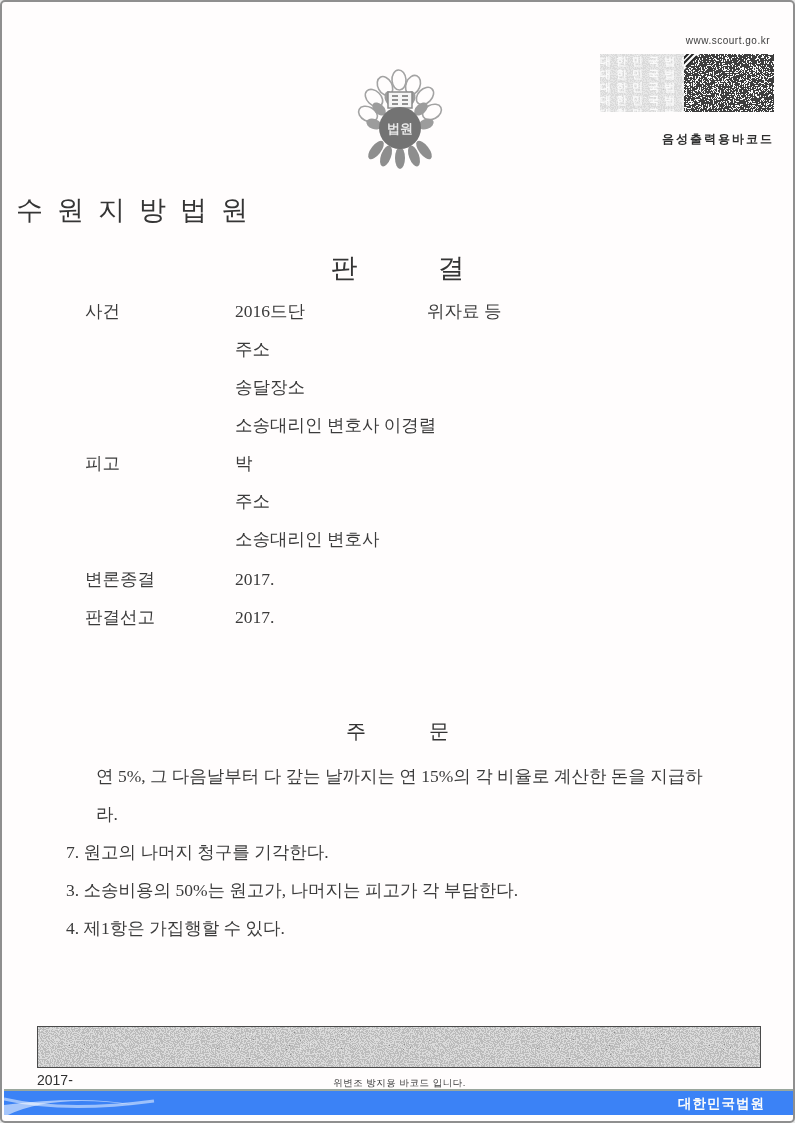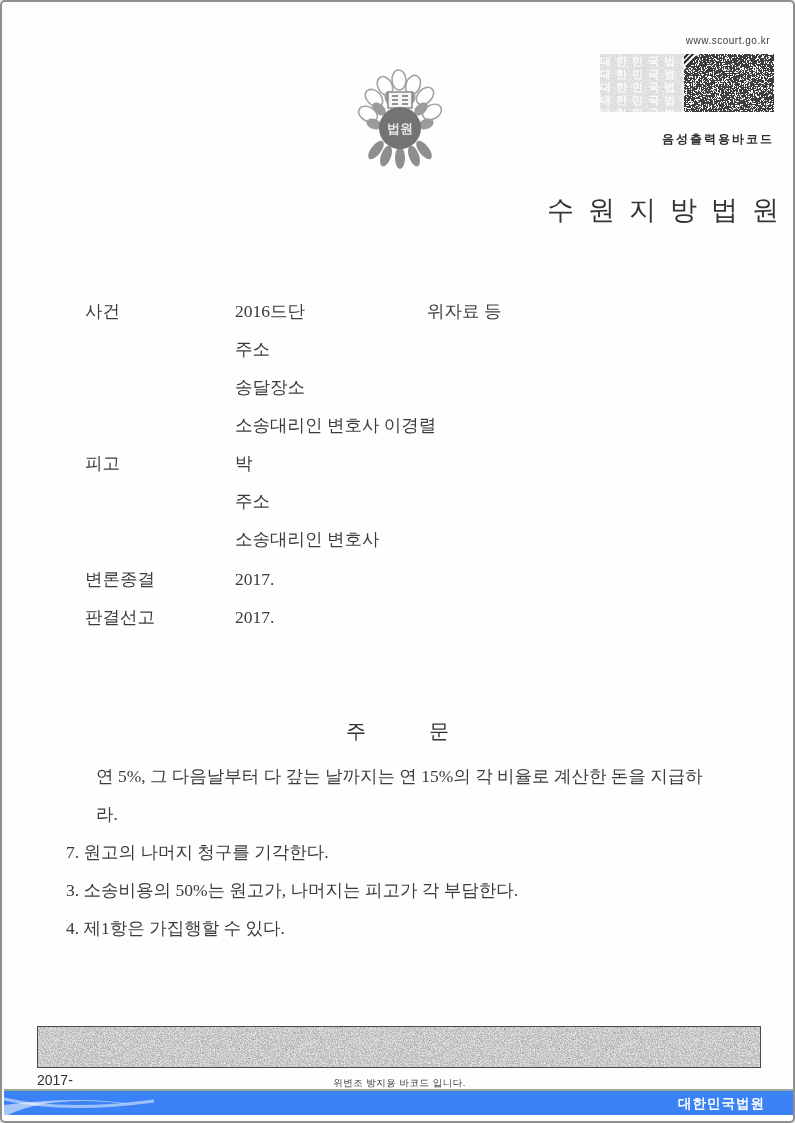--- a/index.html
+++ b/index.html
@@ -31,21 +31,21 @@
   .vb-corner{ position:absolute; left:0; top:0; z-index:2; }
   .vb-caption{
     position:absolute; top:113px; left:598px; width:174px; text-align:right;
     font-family:"Liberation Sans","DejaVu Sans",sans-serif;
     font-size:12px; font-weight:bold; letter-spacing:2px; color:#2e2e2e;margin-top:16px;
   }
   
   .emblem{ position:absolute; left:350px; top:60px; width:96px; height:110px; }
   
   .court-name{
-    position:absolute; top:190px; left:0; width:100%; text-align:right;
+    position:absolute; top:190px; left:0; width:100%; text-align:left;
     font-size:27px; letter-spacing:14px; padding-left:14px; color:#353535;
   }
   .doc-title{
     position:absolute; top:248px; left:0; width:100%; text-align:center;
     font-size:27px; letter-spacing:80px; padding-left:80px; color:#353535;
   }
   
   .case-info{ position:absolute; top:290px; left:83px; width:660px; font-size:17.5px; }
   .ci-row{ display:flex; height:38px; align-items:center; }
   .ci-row.gap-before{ margin-top:2px; }
@@ -176,20 +176,21 @@
         <line x1="40" y1="42" x2="46" y2="42"></line>
         <line x1="50" y1="34" x2="56" y2="34"></line>
         <line x1="50" y1="38" x2="56" y2="38"></line>
         <line x1="50" y1="42" x2="56" y2="42"></line>
       </g>
     <circle cx="48" cy="66" r="21" fill="#737373"></circle>
     <text x="48" y="71" text-anchor="middle" font-size="13" font-weight="bold" fill="#e8e8e8">법원</text>
   </svg>
 
   <div class="court-name">수원지방법원</div>
+  <div class="doc-title">판결</div>
 
   <div class="case-info">
     <div class="ci-row">
       <span class="ci-label">사건</span>
       <span class="ci-value">2016드단</span>
       <span class="ci-extra">위자료 등</span>
     </div>
     <div class="ci-row">
       <span class="ci-label"></span>
       <span class="ci-value">주소</span>

